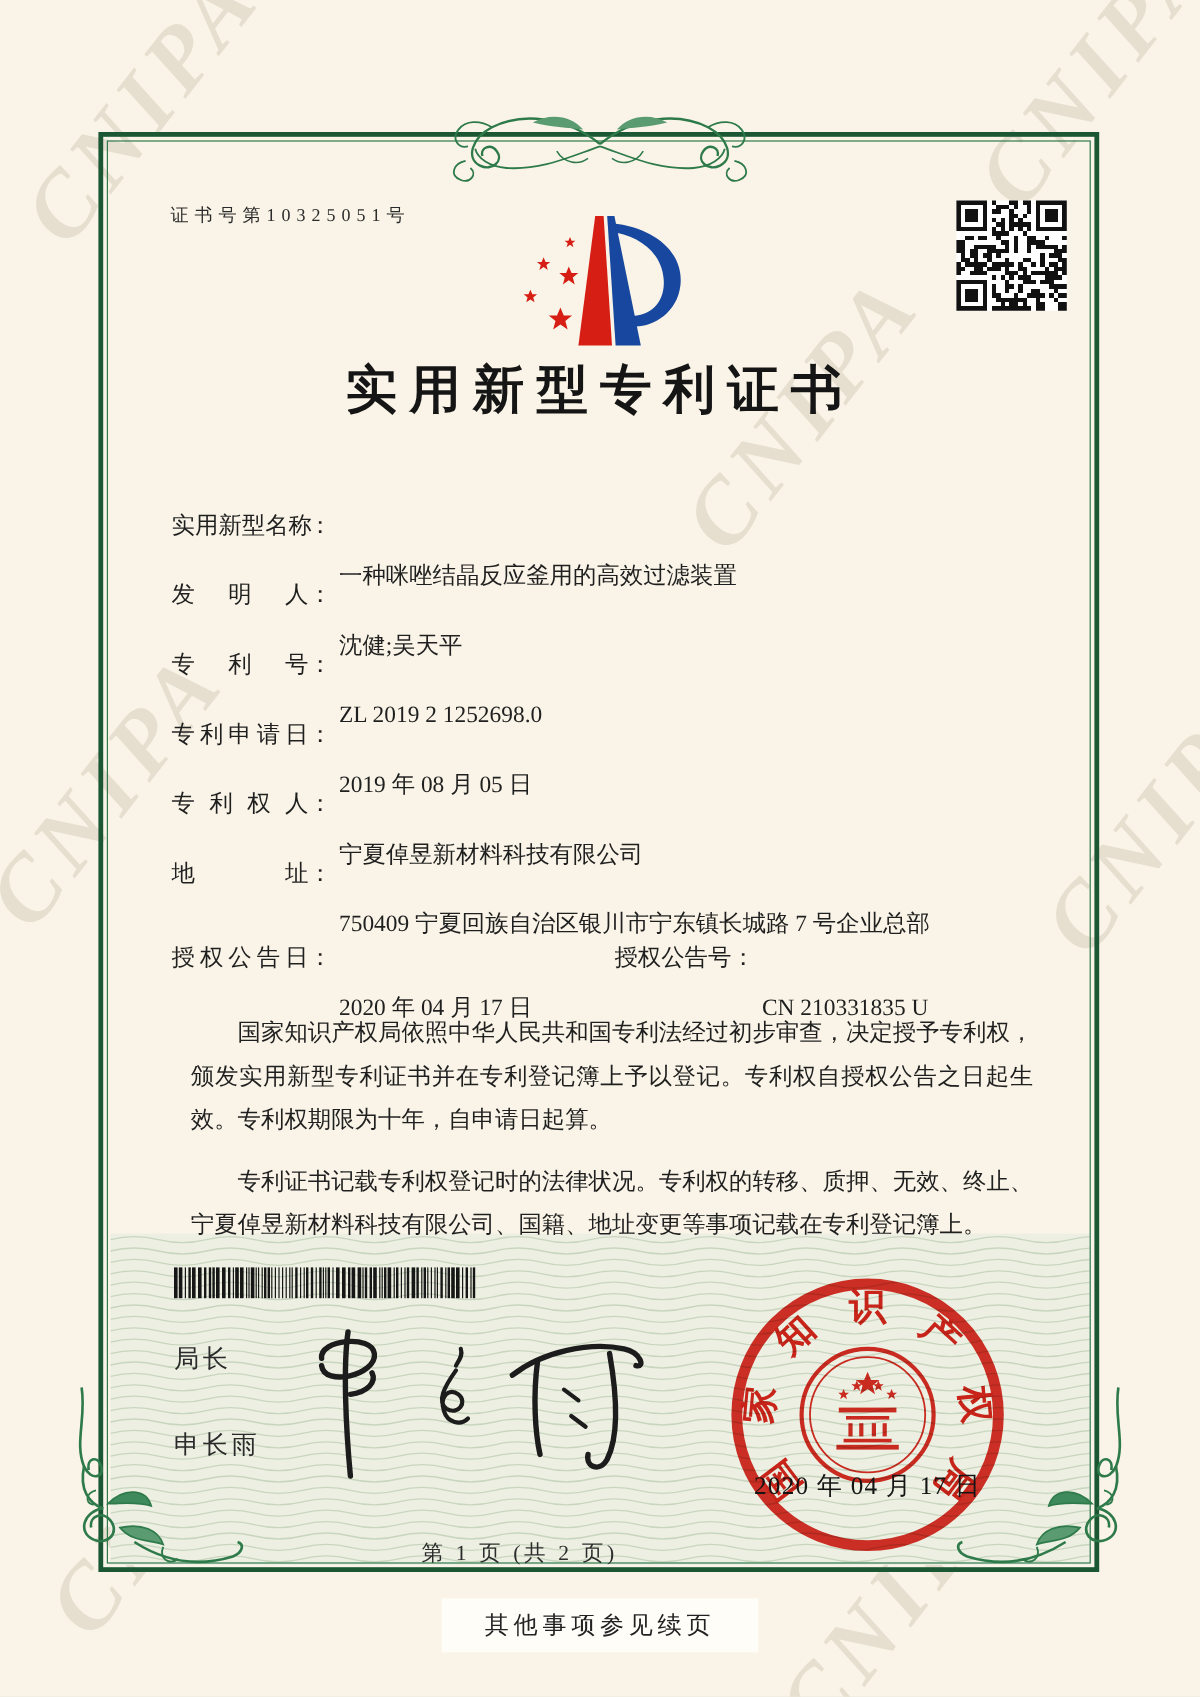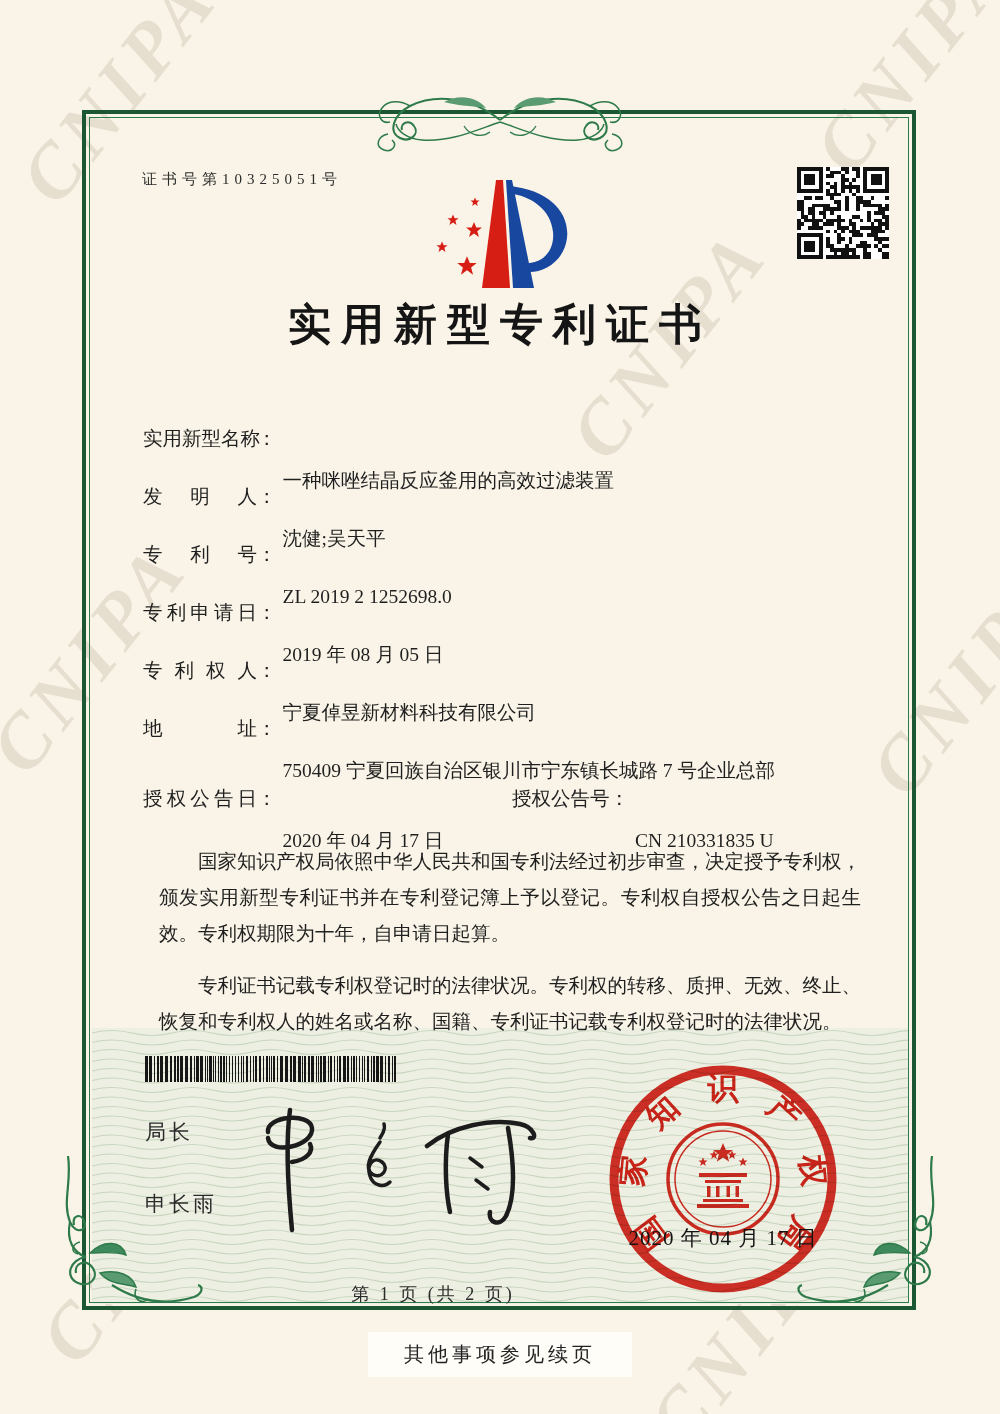--- a/index.html
+++ b/index.html
@@ -416,21 +416,21 @@
   </div>
   <div class="cl frow" style="top:784px;position:absolute">
     <span class="flabel">授权公告日</span><span class="fcolon">：</span><span class="fval">2020 年 04 月 17 日</span>
     <span class="grant-no-group">
       <span>授权公告号</span><span>：</span><span class="fval">CN 210331835 U</span>
     </span>
   </div>
 
   <div class="cl paras">
     <p>国家知识产权局依照中华人民共和国专利法经过初步审查，决定授予专利权，颁发实用新型专利证书并在专利登记簿上予以登记。专利权自授权公告之日起生效。专利权期限为十年，自申请日起算。</p>
-    <p>专利证书记载专利权登记时的法律状况。专利权的转移、质押、无效、终止、恢复和专利权人的姓名或名称、国籍、专利证书记载专利权登记时的法律状况。</p>
+    <p>专利证书记载专利权登记时的法律状况。专利权的转移、质押、无效、终止、宁夏倬昱新材料科技有限公司、国籍、地址变更等事项记载在专利登记簿上。</p>
   </div>
 
   <svg class="cl barcode" width="256" height="26">
     <g id="bc-bars" fill="#161616">
         <rect x="0" y="0" width="3" height="26"></rect>
         <rect x="4" y="0" width="3" height="26"></rect>
         <rect x="9" y="0" width="1" height="26"></rect>
         <rect x="12" y="0" width="2" height="26"></rect>
         <rect x="15" y="0" width="3" height="26"></rect>
         <rect x="20" y="0" width="3" height="26"></rect>

